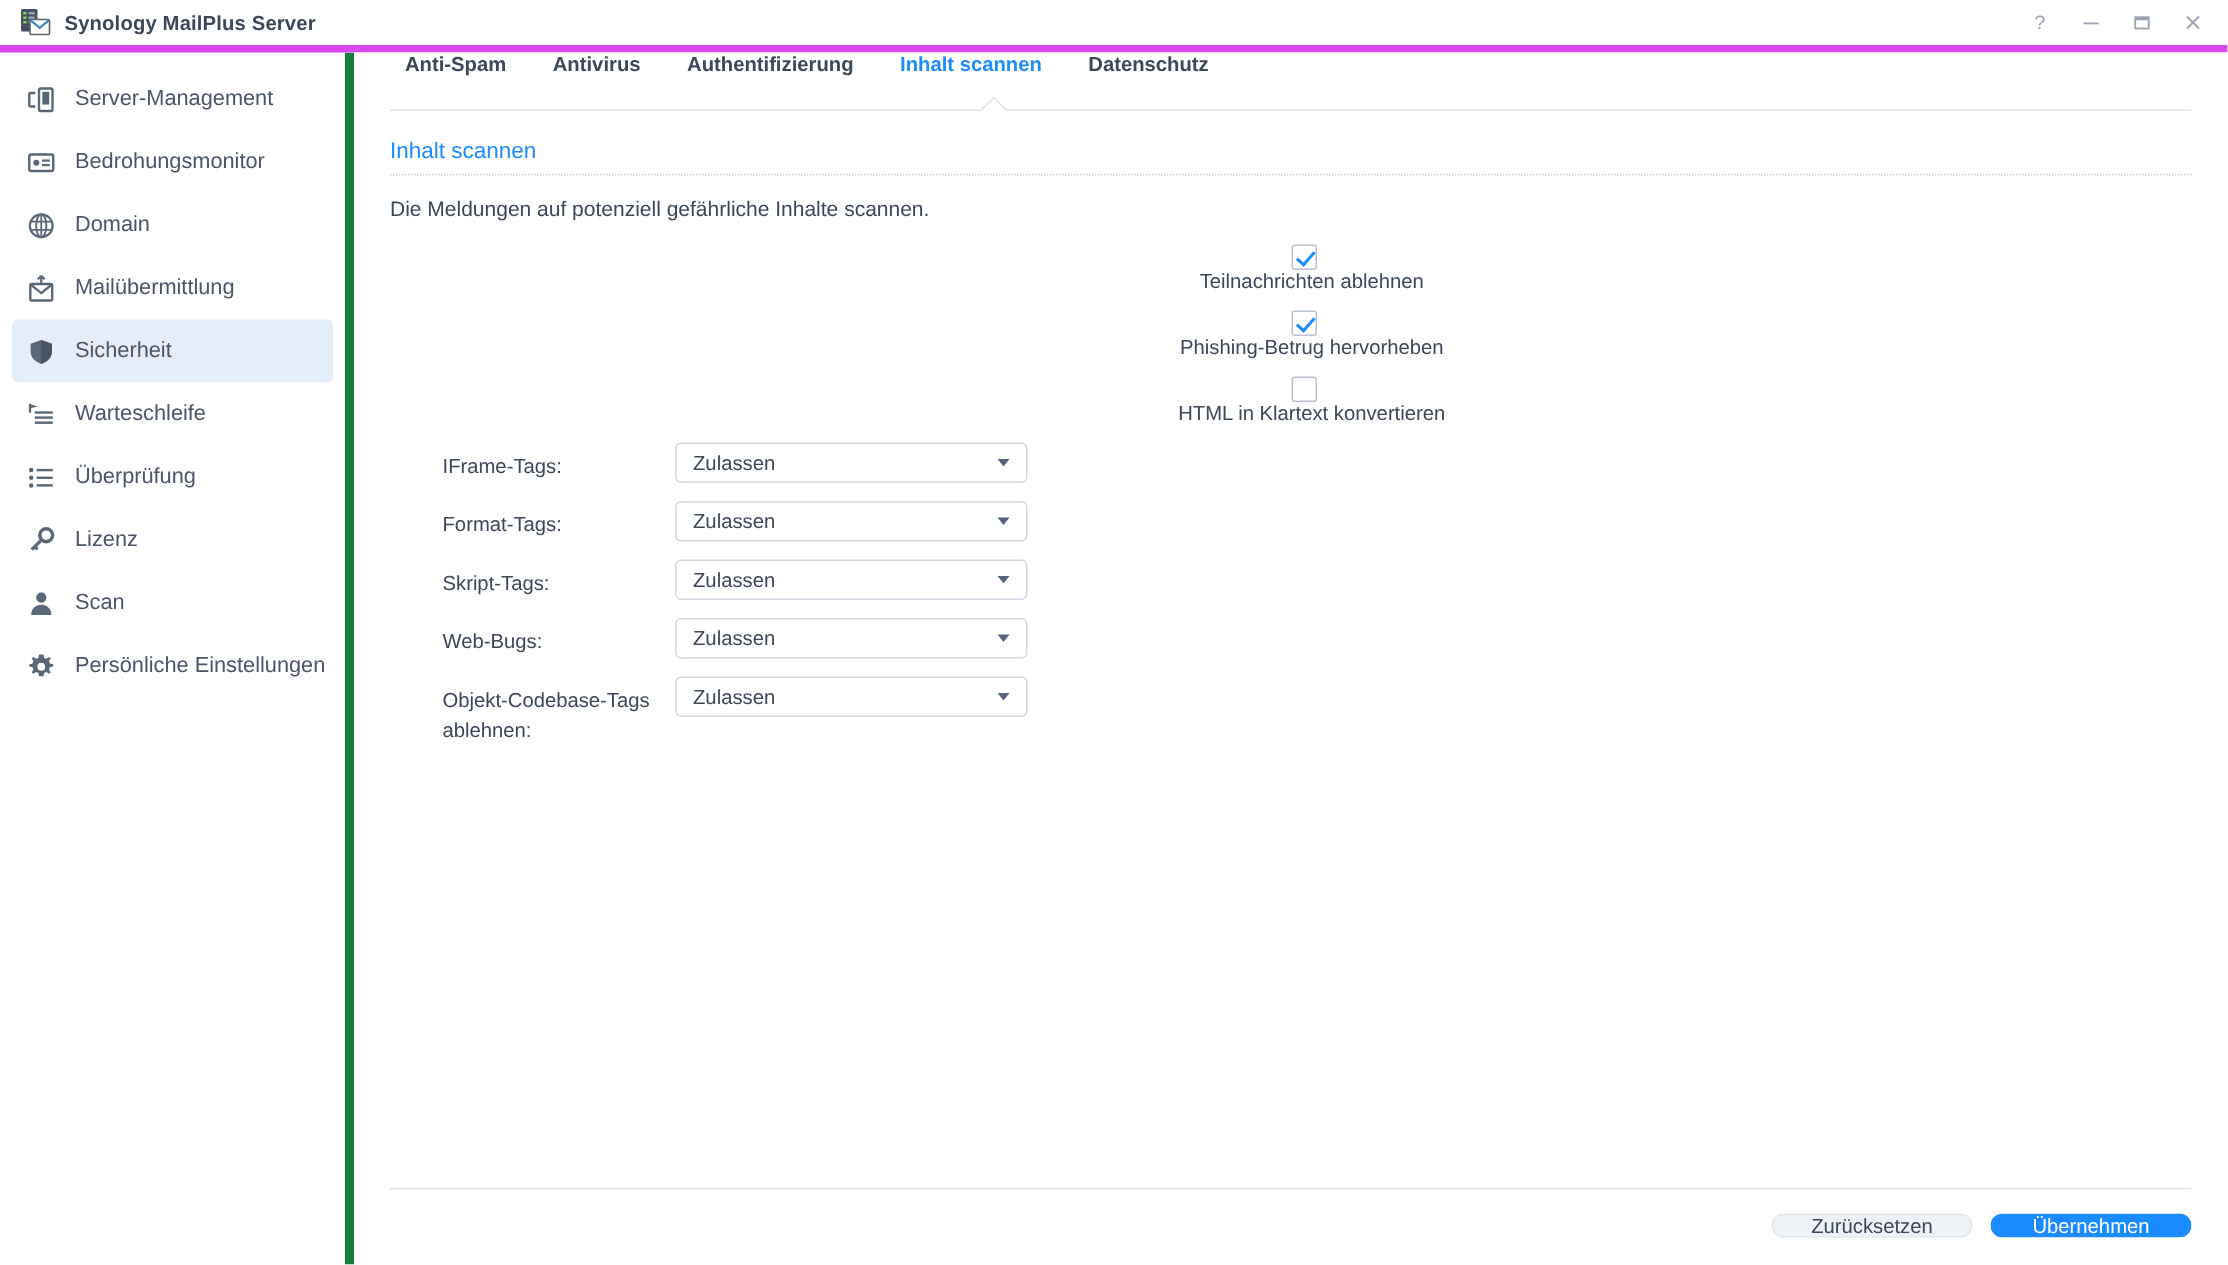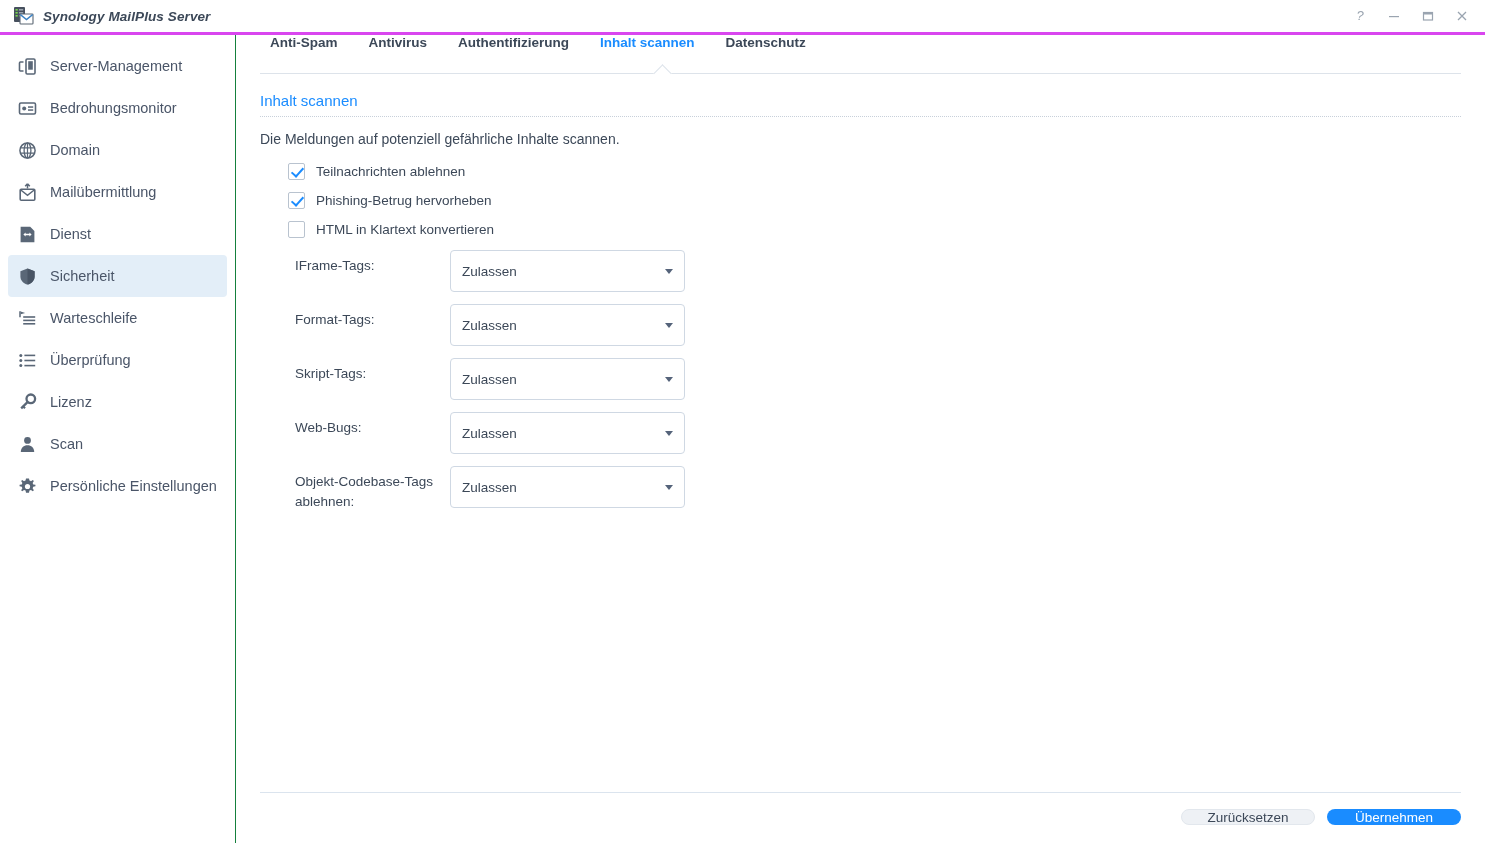--- a/index.html
+++ b/index.html
@@ -15,24 +15,23 @@
     width: 1485px; height: 843px;
     background: #ffffff;
     display: flex; flex-direction: column;
   }
 
   
   .titlebar {
     height: 35px; flex: 0 0 35px;
     display: flex; align-items: center;
     background: #ffffff;
-    border-bottom: 3px solid #d946ef;
+    border-bottom: 5px solid #d946ef;
     padding: 0 6px 0 12px;
     position: relative;
-    font-style: italic;
   }
   .app-icon { width: 22px; height: 22px; margin-right: 9px; position: relative; flex: 0 0 22px; }
   .app-title {
     font-size: 13.5px; font-weight: bold; color: #3c4858;
     letter-spacing: 0.1px;
   }
   .win-controls { margin-left: auto; display: flex; align-items: center; }
   .win-btn {
     width: 34px; height: 30px;
     display: flex; align-items: center; justify-content: center;
@@ -40,21 +39,21 @@
   }
   .win-btn.help { font-size: 15px; font-weight: normal; color: #9aa4b0; }
 
   
   .body-row { flex: 1 1 auto; display: flex; min-height: 0; }
 
   
   .sidebar {
     width: 236px; flex: 0 0 236px;
     background: #ffffff;
-    border-right: 1px solid #15803d;
+    border-right: 6px solid #15803d;
     padding-top: 10px;
   }
   .nav-item {
     display: flex; align-items: center;
     height: 42px;
     margin: 0 8px;
     padding-left: 8px;
     border-radius: 4px;
     cursor: pointer;
     color: #4a5568;
@@ -113,21 +112,21 @@
     padding-bottom: 7px;
   }
   .dotted-rule {
     border-bottom: 1px dotted #c8d0da;
     margin-bottom: 14px;
   }
   .desc { font-size: 14px; color: #3c4858; margin-bottom: 16px; }
 
   
   .cb-row { display: flex; align-items: center; margin-bottom: 12px; cursor: pointer; }
-  .cb-row.indent { margin-left: 28px; }
+  .cb-row.indent { margin-left: 28px; flex-direction: column; }
   .cb {
     width: 17px; height: 17px; flex: 0 0 17px;
     border: 1px solid #b9c3cf;
     border-radius: 2px;
     background: #ffffff;
     margin-right: 11px;
     position: relative;
   }
   .cb.checked::after {
     content: "";
@@ -144,21 +143,21 @@
   .selects { }
   .sel-row { display: flex; align-items: flex-start; margin-bottom: 12px; }
   .sel-label {
     width: 155px; flex: 0 0 155px;
     font-size: 13.5px; color: #3c4858;
     padding-top: 6px;
     line-height: 20px;
     margin-left: 35px;
   }
   .select {
-    width: 235px; height: 42px;
+    width: 235px; height: 27px;
     border: 1px solid #cfd8e3;
     border-radius: 4px;
     background: #ffffff;
     display: flex; align-items: center;
     padding: 0 8px 0 11px;
     cursor: pointer;
     position: relative;
   }
   .sel-value { font-size: 13.5px; color: #3c4858; flex: 1 1 auto; }
   .sel-arrow {
@@ -278,29 +277,20 @@
         <span class="nav-ico">
           <svg width="19" height="19" viewBox="0 0 19 19">
             <path d="M9.5 0.8 L9.5 5.6 M9.5 0.8 L7.2 3.2 M9.5 0.8 L11.8 3.2" stroke="#5a6777" stroke-width="1.5" fill="none"></path>
             <rect x="2.2" y="6.3" width="14.6" height="11" rx="1" fill="none" stroke="#5a6777" stroke-width="1.6"></rect>
             <path d="M2.8 7 L9.5 12.4 L16.2 7" fill="none" stroke="#5a6777" stroke-width="1.5"></path>
           </svg>
         </span>
         <span class="nav-label">Mailübermittlung</span>
       </div>
 
-      <div class="nav-item">
-        <span class="nav-ico">
-          <svg width="19" height="19" viewBox="0 0 19 19">
-            <path d="M2.6 1.8 H12.2 L16.4 6 V17.2 H2.6 Z" fill="#5a6777"></path>
-            <path d="M5.4 9.5 L7.6 7.4 V8.8 H11.4 V7.4 L13.6 9.5 L11.4 11.6 V10.2 H7.6 V11.6 Z" fill="#ffffff"></path>
-          </svg>
-        </span>
-        <span class="nav-label">Dienst</span>
-      </div>
 
       <div class="nav-item active">
         <span class="nav-ico">
           <svg width="19" height="19" viewBox="0 0 19 19">
             <path d="M9.5 1.6 L16.6 4.2 V9.4 C16.6 13.6 13.4 16.4 9.5 17.6 C5.6 16.4 2.4 13.6 2.4 9.4 V4.2 Z" fill="#5a6777"></path>
             <path d="M9.5 1.6 L16.6 4.2 V9.4 C16.6 13.6 13.4 16.4 9.5 17.6 Z" fill="#485464"></path>
           </svg>
         </span>
         <span class="nav-label">Sicherheit</span>
       </div>

